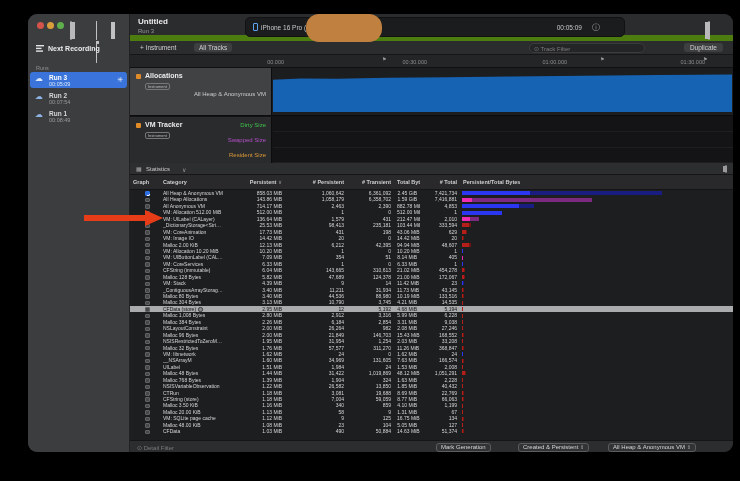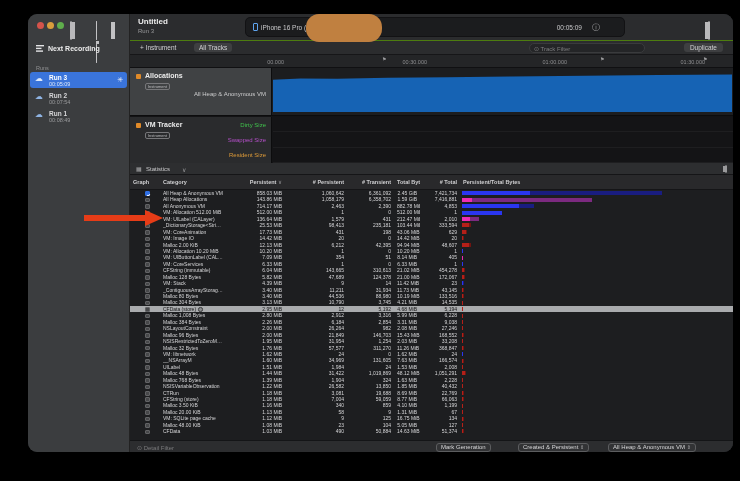--- a/index.html
+++ b/index.html
@@ -30,21 +30,21 @@
   .run .cloud { position:absolute; left:5px; top:3px; font-size:8px; color:#8fb4e4; line-height:8px; }
   .run.sel .cloud { color:#dce9fb; }
   .run .rname { position:absolute; left:19px; top:2px; font-size:6.5px; font-weight:bold; }
   .run .rtime { position:absolute; left:19px; top:9px; font-size:5.5px; color:#9a9b9d; }
   .run.sel .rtime { color:#dbe6f8; }
   .run .spin { position:absolute; right:4px; top:4px; font-size:7px; color:#e6ecf6; line-height:7px; }
 
   
   .main { flex:1; min-width:0; display:flex; flex-direction:column; background:#202124; }
 
-  .tbar1 { height:27px; background:#2b2c2e; border-bottom:1px solid #4d7c0f; position:relative; flex:none; }
+  .tbar1 { height:27px; background:#2b2c2e; border-bottom:6px solid #4d7c0f; position:relative; flex:none; }
   .doc-title { position:absolute; left:8px; top:3px; font-size:8px; font-weight:bold; color:#eaeaea; }
   .doc-sub { position:absolute; left:8px; top:14px; font-size:6px; color:#99999b; }
   .status-pill { position:absolute; left:115px; top:3px; width:380px; height:20px; background:#1b1c1e;
     border:1px solid #121214; border-radius:5px; }
   .dev { position:absolute; left:7px; top:5px; display:flex; align-items:center; gap:3px;
     font-size:6.5px; color:#c9c9cb; }
   .phone-ico { width:5px; height:8px; border:1px solid #5ea3ee; border-radius:1px; }
   .pill-time { position:absolute; right:42px; top:6px; font-size:6.5px; color:#c9c9cb; }
   .pill-info { position:absolute; right:24px; top:4px; font-size:8px; color:#9a9a9c; line-height:11px; }
   .insp-ico { position:absolute; right:23px; top:8px; }

